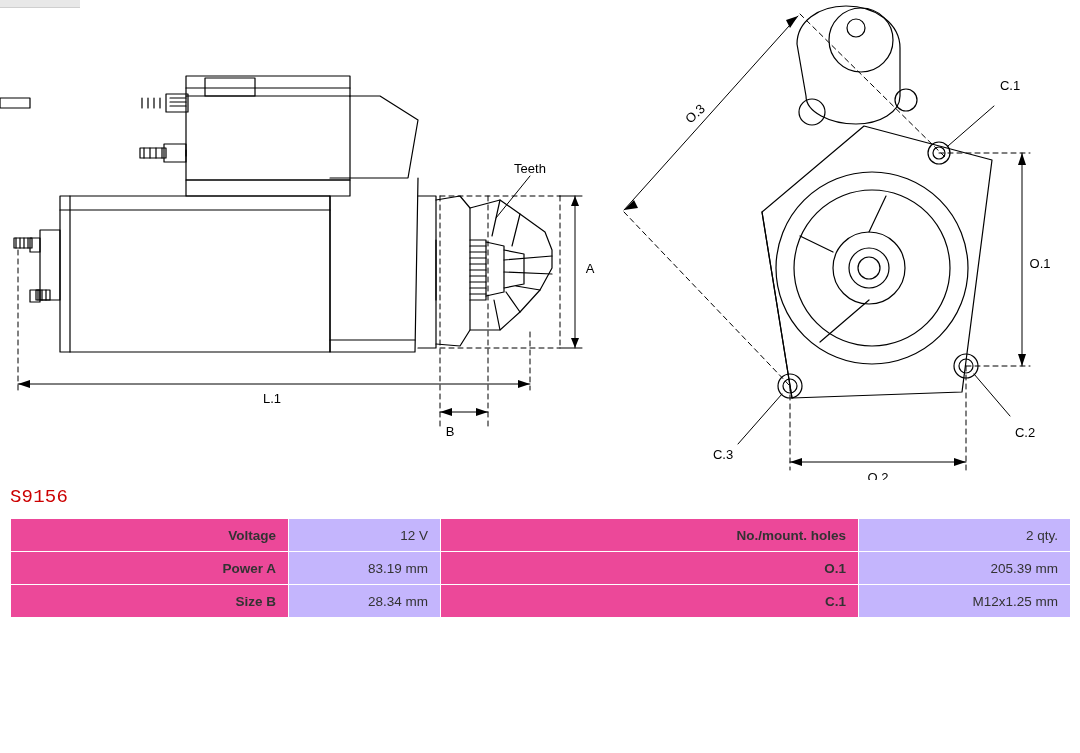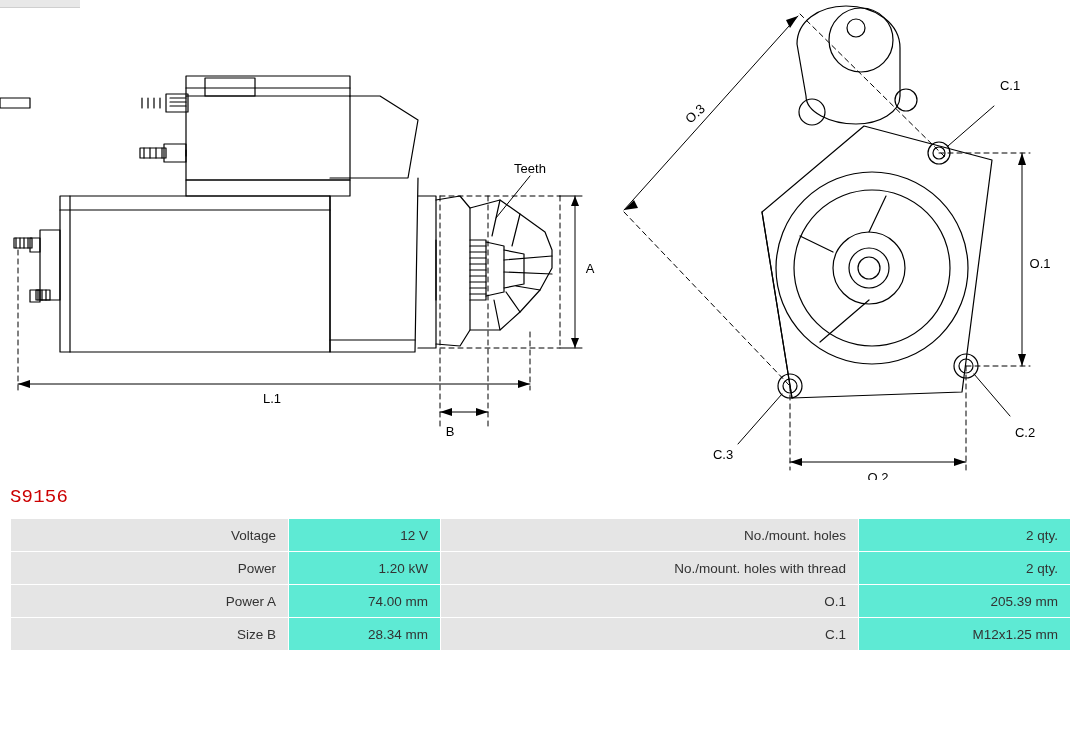--- a/index.html
+++ b/index.html
@@ -52,25 +52,26 @@
     border: 1px solid #ffffff;
     font-size: 13.5px;
     padding: 0 12px;
     background: #dcdcdc;
     color: #333333;
     white-space: nowrap;
     overflow: hidden;
   }
   .spec-table td.label {
     text-align: right;
-    background: #e5e5e5;
+    background: #ec4899;
+    font-weight: bold;
   }
   .spec-table td.value {
     text-align: right;
-    background: #5eead4;
+    background: #c4b5fd;
   }
   .spec-table td.empty {
     background: #dcdcdc;
   }
   .spec-table td.empty-white {
     background: #ffffff;
   }
   .col-l1 { width: 278px; }
   .col-v1 { width: 152px; }
   .col-l2 { width: 418px; }
@@ -251,28 +252,22 @@
         <col class="col-v2">
     </colgroup>
     <tbody>
       <tr>
         <td class="label">Voltage</td>
         <td class="value">12 V</td>
         <td class="label">No./mount. holes</td>
         <td class="value">2 qty.</td>
       </tr>
       <tr>
-        <td class="label">Power</td>
-        <td class="value">1.20 kW</td>
-        <td class="label">No./mount. holes with thread</td>
-        <td class="value">2 qty.</td>
-      </tr>
-      <tr>
         <td class="label">Power A</td>
-        <td class="value">74.00 mm</td>
+        <td class="value">83.19 mm</td>
         <td class="label">O.1</td>
         <td class="value">205.39 mm</td>
       </tr>
       <tr>
         <td class="label">Size B</td>
         <td class="value">28.34 mm</td>
         <td class="label">C.1</td>
         <td class="value">M12x1.25 mm</td>
       </tr>
     </tbody>

